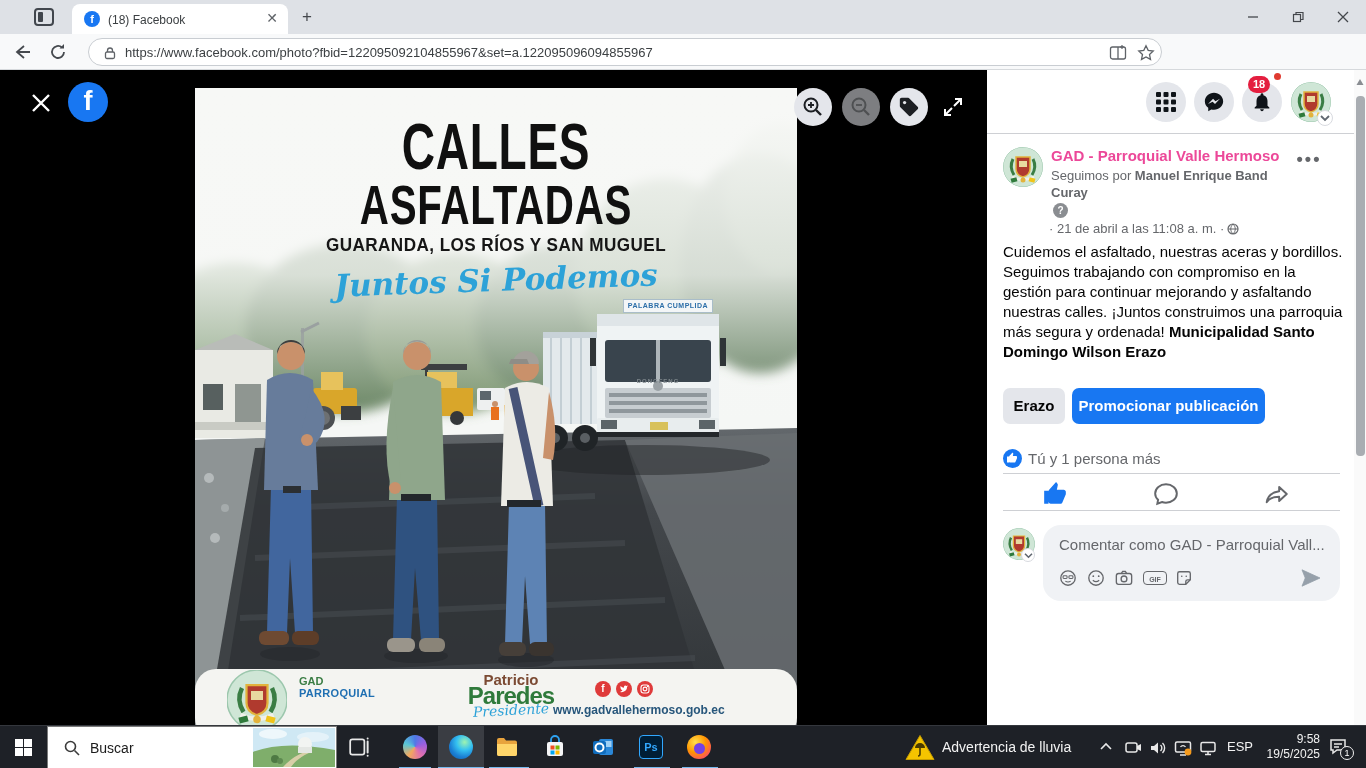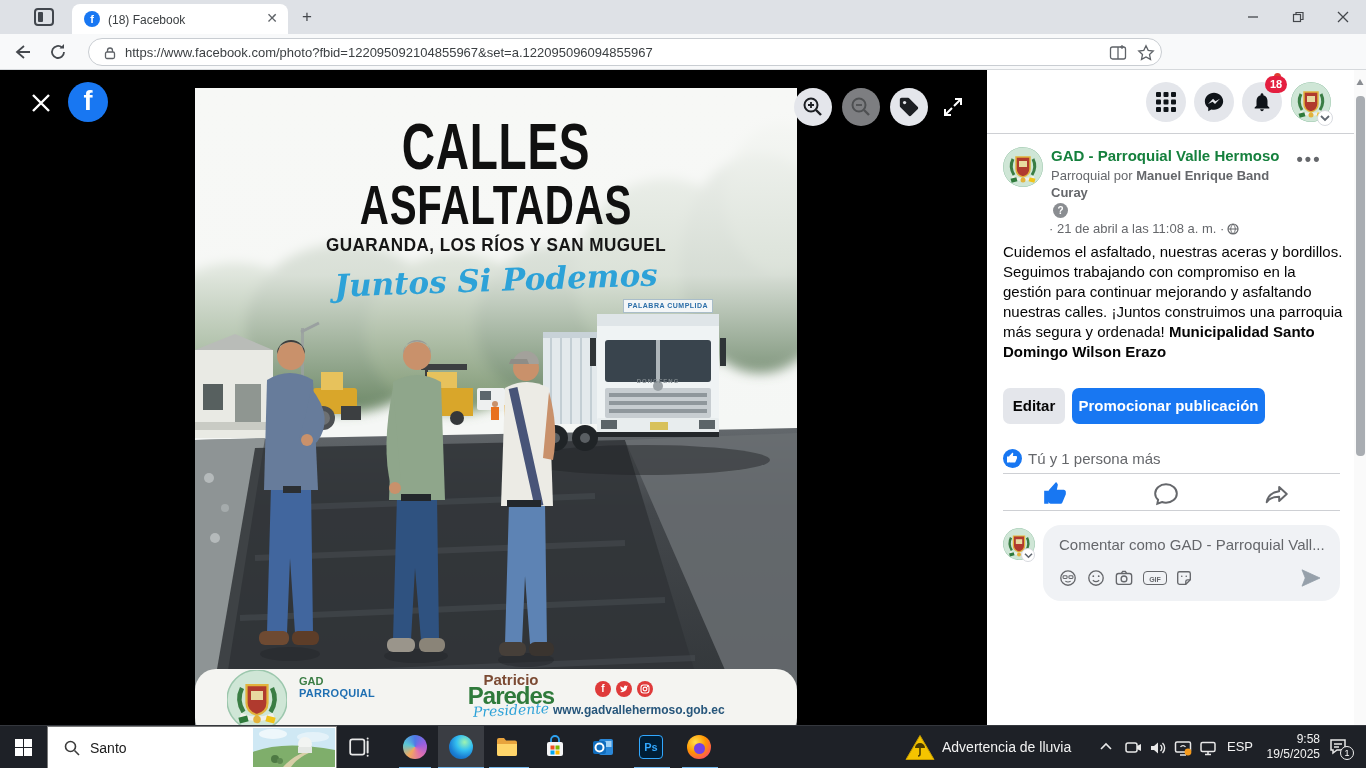--- a/index.html
+++ b/index.html
@@ -65,26 +65,26 @@
   .pres-last { font-size:24px; font-weight:900; color:#2f7a3b; letter-spacing:-1px; margin-top:-3px; }
   .pres-title { font-size:14px; color:#2da2d8; font-family:"DejaVu Serif",serif; font-style:italic; margin-top:-5px; transform:rotate(-3deg); }
   .soc-row { position:absolute; left:400px; top:12px; display:flex; gap:5px; }
   .soc-circle { width:16px; height:16px; border-radius:50%; background:#df3a3a; color:#fff; font-size:10px; font-weight:bold; text-align:center; line-height:16px; position:relative; }
   .p-web { position:absolute; left:358px; top:34px; width:150px; text-align:center; font-size:12px; font-weight:600; color:#27567b; }
 
   
   .panel { position:absolute; left:987px; top:70px; width:379px; height:655px; background:#fff; }
   .fb-circle { position:absolute; top:12px; width:40px; height:40px; border-radius:50%; background:#e4e6eb; }
   .fb-circle svg { position:absolute; left:9px; top:9px; }
-  .fb-badge { position:absolute; left:278px; top:6px; min-width:22px; height:17px; border-radius:9px; background:#e41e3f; color:#fff; font-size:11px; font-weight:bold; text-align:center; line-height:17px; padding:0 4px; z-index:3; }
+  .fb-badge { position:absolute; left:261px; top:6px; min-width:22px; height:17px; border-radius:9px; background:#e41e3f; color:#fff; font-size:11px; font-weight:bold; text-align:center; line-height:17px; padding:0 4px; z-index:3; }
   .gad-avatar { border-radius:50%; overflow:hidden; position:absolute; }
   .chev-badge { position:absolute; width:16px; height:16px; border-radius:50%; background:#fff; border:1px solid #d8dadf; color:#606770; text-align:center; z-index:3; }
   .chev-badge svg { position:absolute; left:2px; top:3px; }
   .panel-divider { position:absolute; left:0; width:367px; height:1px; background:#ced0d4; }
-  .post-author { position:absolute; left:64px; top:77px; font-size:15px; font-weight:700; color:#15803d; }
+  .post-author { position:absolute; left:64px; top:77px; font-size:15px; font-weight:700; color:#ec4899; }
   .post-meta { position:absolute; left:64px; top:97px; width:250px; font-size:13px; color:#65676b; line-height:17px; }
   .post-meta b { font-weight:600; color:#65676b; }
   .q-badge { position:absolute; left:66px; top:133px; width:15px; height:15px; border-radius:50%; background:#8a8d91; color:#fff; font-size:10px; font-weight:bold; text-align:center; line-height:15px; }
   .post-time { position:absolute; left:62px; top:151px; font-size:13px; color:#65676b; }
   .post-time svg { vertical-align:-2px; margin-left:3px; }
   .post-menu { position:absolute; left:306px; top:82px; width:32px; height:24px; color:#65676b; letter-spacing:2px; font-size:18px; font-weight:bold; text-align:center; line-height:14px; }
   .post-body { position:absolute; left:16px; top:172px; width:340px; font-size:15px; line-height:20px; color:#050505; }
   .post-body .bt { white-space:pre-line; }
   .post-body .mention { font-weight:700; }
   .btn { position:absolute; top:318px; height:36px; border-radius:7px; font-size:15px; font-weight:700; text-align:center; line-height:36px; }
@@ -477,32 +477,32 @@
         </svg>
     </div>
     <div class="panel-divider" style="top:63px"></div>
 
     <div class="gad-avatar" style="left:16px;top:77px;width:40px;height:40px">
       <svg width="40" height="40" viewBox="0 0 40 40">
           <use href="#gad-logo"></use>
         </svg>
     </div>
     <div class="post-author">GAD - Parroquial Valle Hermoso</div>
-    <div class="post-meta"><span>Parroquial por </span><b>Manuel Enrique Band Curay</b></div>
+    <div class="post-meta"><span>Seguimos por </span><b>Manuel Enrique Band Curay</b></div>
     <div class="q-badge">?</div>
     <div class="post-time"><span>· 21 de abril a las 11:08 a. m. ·</span><svg width="12" height="12" viewBox="0 0 12 12">
           <circle cx="6" cy="6" r="5" fill="none" stroke="#65676b" stroke-width="1.2"></circle>
           <path d="M1 6 h10 M6 1 c-3 3 -3 7 0 10 M6 1 c3 3 3 7 0 10" fill="none" stroke="#65676b" stroke-width="1"></path>
         </svg></div>
     <div class="post-menu">•••</div>
 
     <div class="post-body"><span class="bt">Cuidemos el asfaltado, nuestras aceras y bordillos.
 Seguimos trabajando con compromiso en la gestión para continuar mejorando y asfaltando nuestras calles. ¡Juntos construimos una parroquia más segura y ordenada! </span><span class="mention">Municipalidad Santo Domingo Wilson Erazo</span></div>
 
-    <div class="btn btn-edit">Editar</div>
+    <div class="btn btn-edit">Erazo</div>
     <div class="btn btn-promote">Promocionar publicación</div>
 
     <div class="like-sum-ico">
       <svg width="12" height="12" viewBox="0 0 24 24">
           <path d="M2 21 h4 V9 H2 v12 Z M22 10 c0 -1.1 -.9 -2 -2 -2 h-6.3 l.9 -4.3 c.1 -.5 -.1 -1 -.5 -1.4 L13 1 7 7.6 C6.4 8.2 6 9 6 9.8 V19 c0 1.1 .9 2 2 2 h9 c.8 0 1.5 -.5 1.8 -1.2 l3 -7 c.1 -.3 .2 -.5 .2 -.8 v-2 Z" fill="#fff"></path>
         </svg>
     </div>
     <div class="like-sum-txt">Tú y 1 persona más</div>
     <div class="panel-divider" style="top:403px;left:16px;width:337px"></div>
 
@@ -591,21 +591,21 @@
             <rect x="0" y="9" width="8" height="8"></rect>
             <rect x="9" y="9" width="8" height="8"></rect>
           </g>
         </svg>
     </div>
     <div class="tb-search">
       <svg class="tb-search-ico" width="16" height="16" viewBox="0 0 16 16">
           <circle cx="6.5" cy="6.5" r="5" fill="none" stroke="#3b3b3b" stroke-width="1.6"></circle>
           <path d="M10.5 10.5 L15 15" stroke="#3b3b3b" stroke-width="1.6"></path>
         </svg>
-      <span class="tb-search-txt">Santo</span>
+      <span class="tb-search-txt">Buscar</span>
       <div class="tb-search-img">
         <svg width="82" height="39" viewBox="0 0 82 39">
             <rect width="82" height="39" fill="#cfe8f4"></rect>
             <ellipse cx="20" cy="6" rx="14" ry="5" fill="#eef7fb"></ellipse>
             <ellipse cx="60" cy="9" rx="16" ry="5" fill="#e4f2f9"></ellipse>
             <path d="M0 24 Q30 12 82 22 L82 39 L0 39 Z" fill="#7fae6b"></path>
             <path d="M30 39 Q40 28 52 24 L58 24 Q44 30 38 39 Z" fill="#d8cfa8"></path>
             <circle cx="52" cy="16" r="7" fill="#f2f4f2"></circle>
             <rect x="45" y="19" width="14" height="6" fill="#e4e7e4"></rect>
             <circle cx="22" cy="31" r="4" fill="#4e7a44"></circle>

